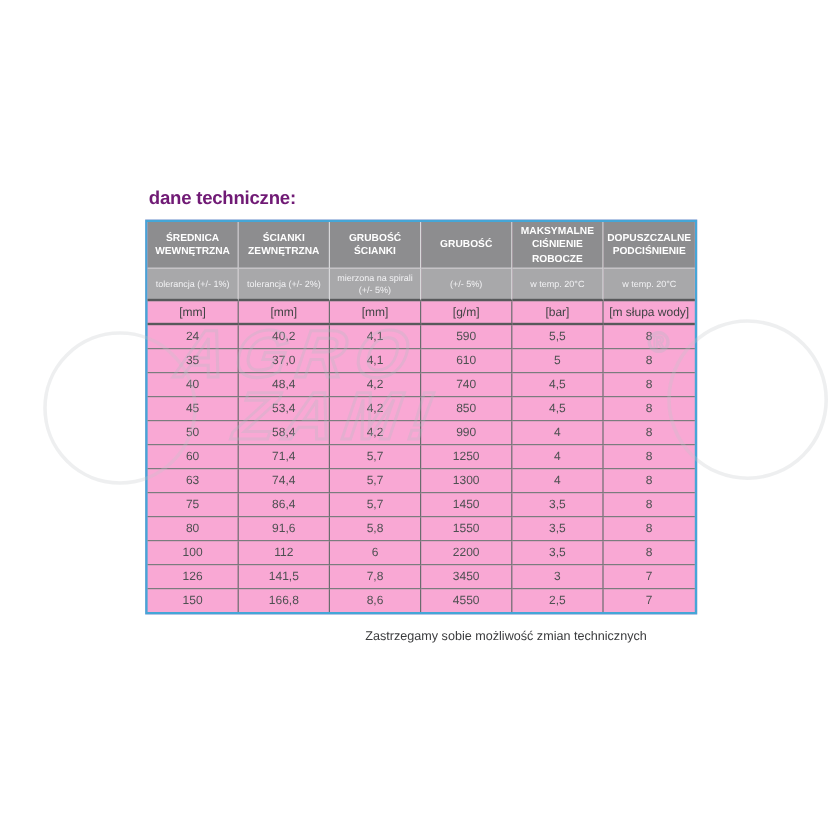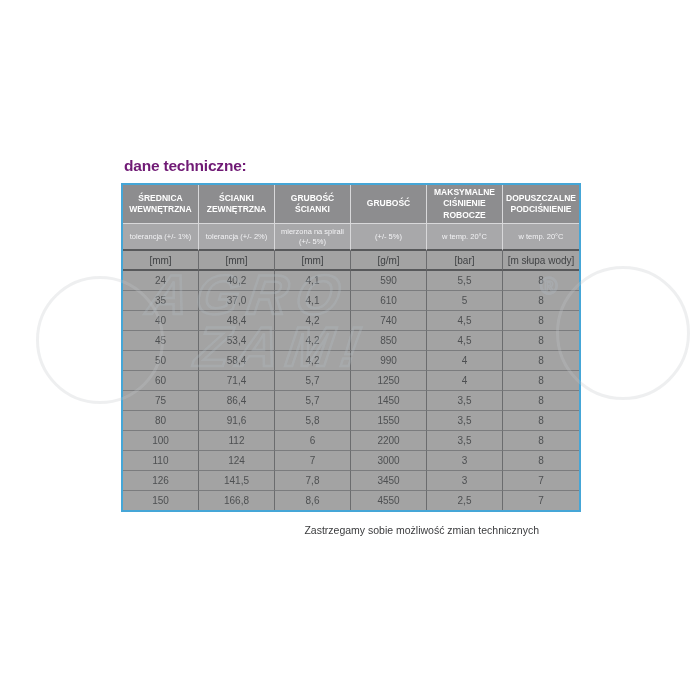--- a/index.html
+++ b/index.html
@@ -7,21 +7,21 @@
     width:700px;height:700px;background:#ffffff;position:relative;overflow:hidden;
     font-family:"Liberation Sans", sans-serif;
   }
   .page-title{
     position:absolute;left:124px;top:157px;
     font-size:15.5px;font-weight:700;letter-spacing:-0.2px;color:#701a75;
   }
   table.tech{
     position:absolute;left:121px;top:183px;width:458px;
     table-layout:fixed;border-collapse:separate;border-spacing:0;
-    border:2px solid #45a6d7;background:#a3a3a3;
+    border:2px solid #45a6d7;background:#f9a8d4;
   }
   table.tech th, table.tech td{
     text-align:center;vertical-align:middle;padding:1px 2px;overflow:hidden;
   }
   tr.hrow1 th{
     background:#8d8d8f;color:#ffffff;font-size:8.5px;font-weight:700;
     height:36px;line-height:1.3;border-right:1px solid #d8d8da;border-bottom:1px solid #d8d8da;
   }
   tr.hrow2 th{
     background:#a8a8aa;color:#f2f2f4;font-size:7.5px;font-weight:400;
@@ -143,20 +143,28 @@
       </tr>
       <tr>
         <td>60</td>
         <td>71,4</td>
         <td>5,7</td>
         <td>1250</td>
         <td>4</td>
         <td>8</td>
       </tr>
       <tr>
+        <td>63</td>
+        <td>74,4</td>
+        <td>5,7</td>
+        <td>1300</td>
+        <td>4</td>
+        <td>8</td>
+      </tr>
+      <tr>
         <td>75</td>
         <td>86,4</td>
         <td>5,7</td>
         <td>1450</td>
         <td>3,5</td>
         <td>8</td>
       </tr>
       <tr>
         <td>80</td>
         <td>91,6</td>
@@ -164,28 +172,20 @@
         <td>1550</td>
         <td>3,5</td>
         <td>8</td>
       </tr>
       <tr>
         <td>100</td>
         <td>112</td>
         <td>6</td>
         <td>2200</td>
         <td>3,5</td>
-        <td>8</td>
-      </tr>
-      <tr>
-        <td>110</td>
-        <td>124</td>
-        <td>7</td>
-        <td>3000</td>
-        <td>3</td>
         <td>8</td>
       </tr>
       <tr>
         <td>126</td>
         <td>141,5</td>
         <td>7,8</td>
         <td>3450</td>
         <td>3</td>
         <td>7</td>
       </tr>

